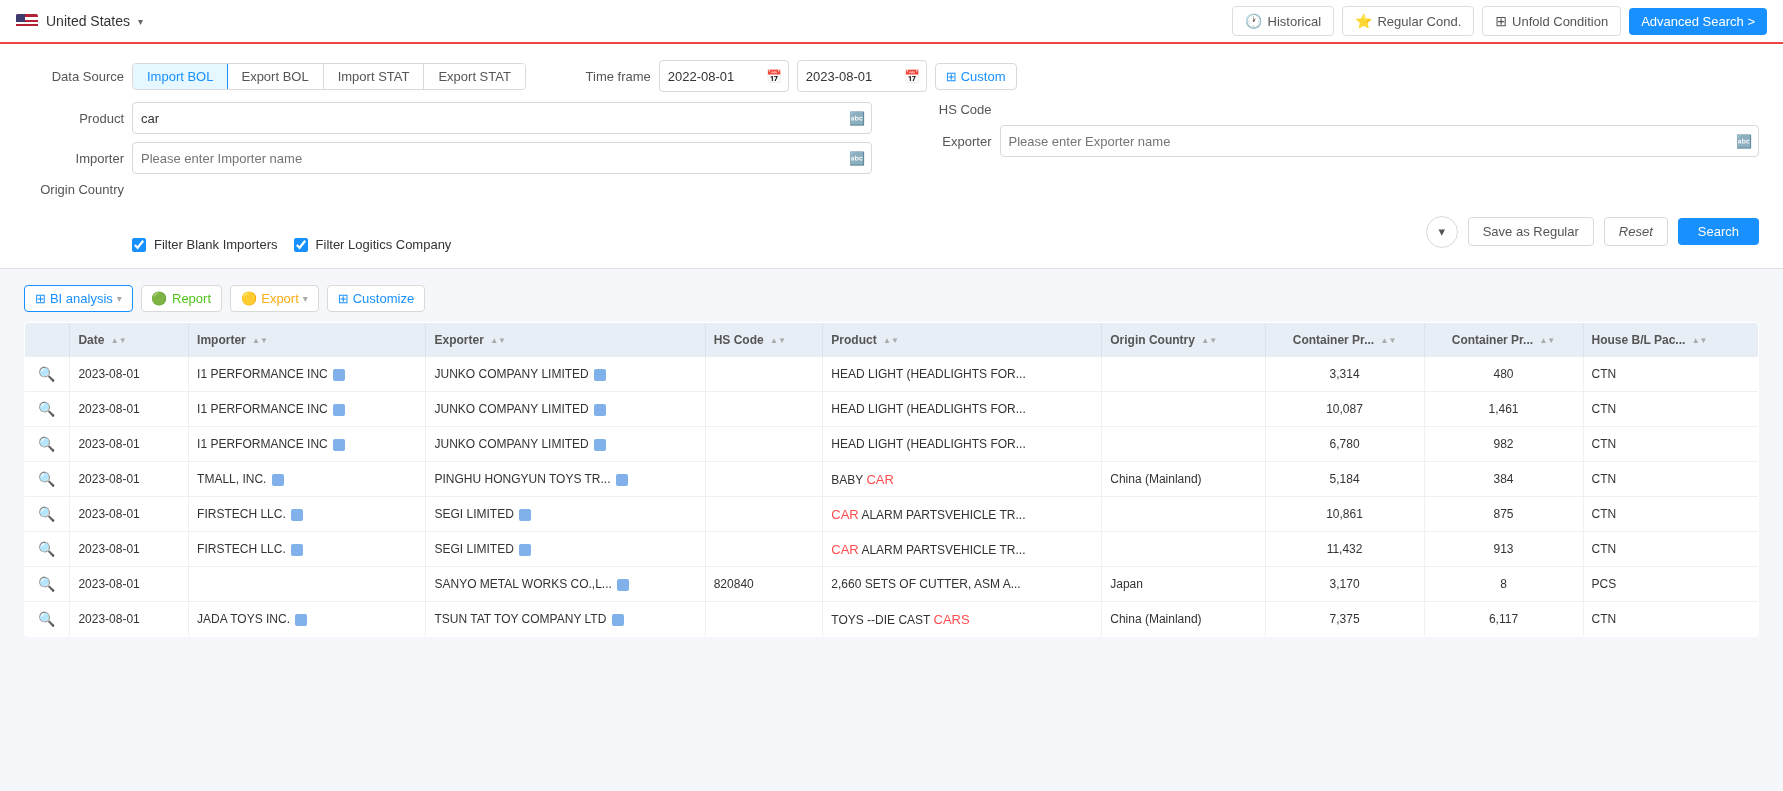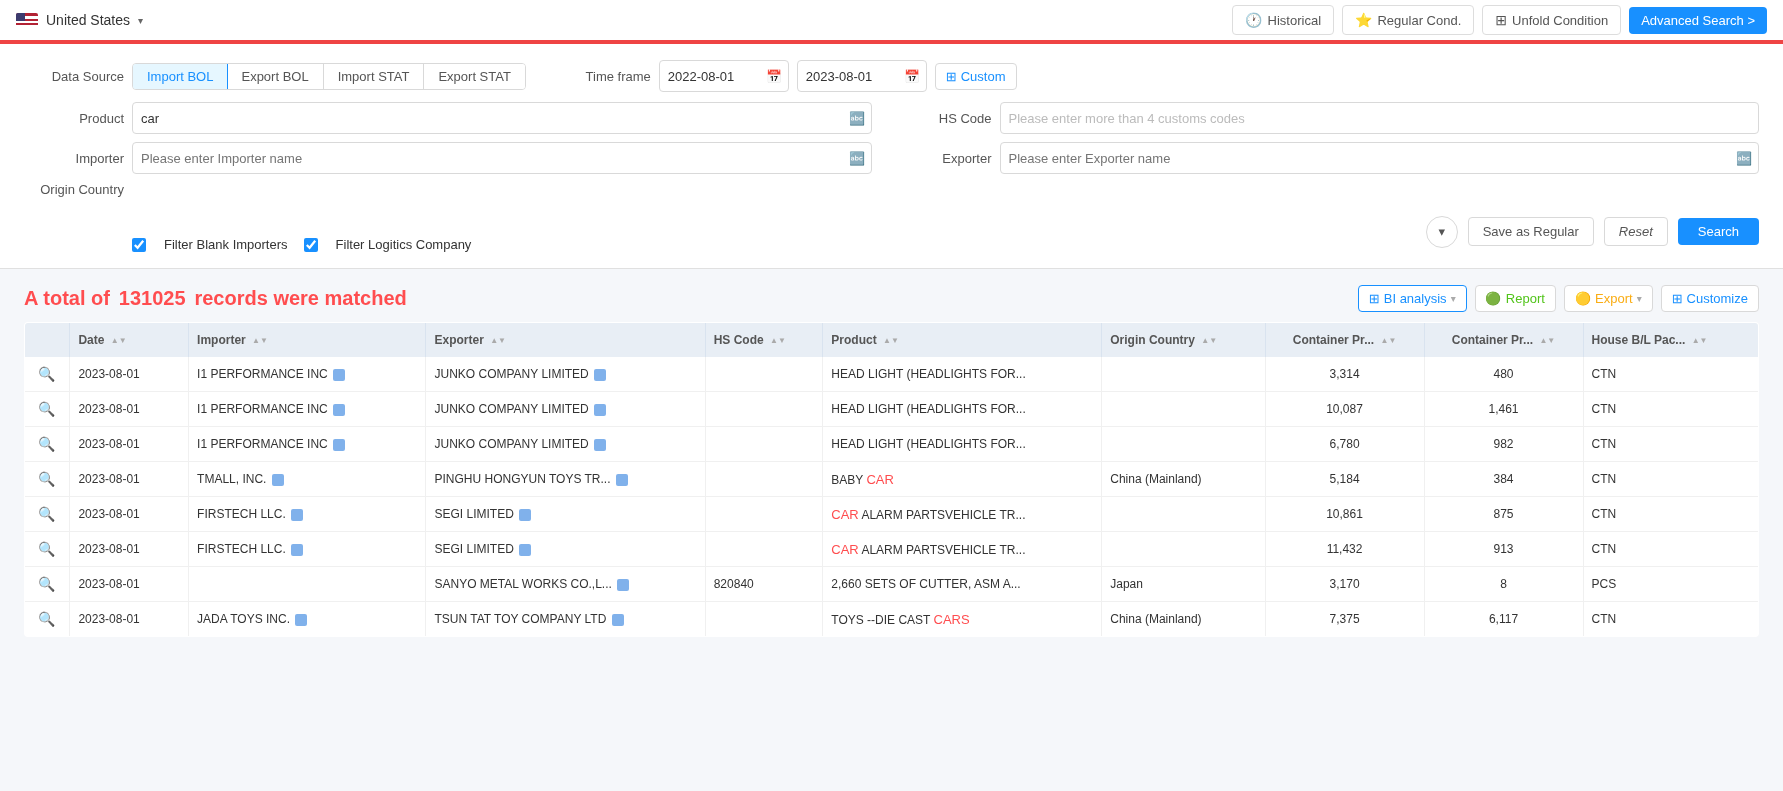--- a/index.html
+++ b/index.html
@@ -1,21 +1,21 @@
 <!DOCTYPE html>
 <html><head>
   <meta charset="utf-8">
   <style>
     * { box-sizing: border-box; margin: 0; padding: 0; font-family: Arial, sans-serif; font-size: 13px; }
     body { background: #f5f7fa; color: #333; }
 
     
     .top-bar {
       display: flex; align-items: center; justify-content: space-between;
-      background: #fff; padding: 8px 16px; border-bottom: 4px solid #ef4444;
+      background: #fff; padding: 8px 16px; border-bottom: 2px solid #ef4444;
       height: 44px;
     }
     .top-bar-left { display: flex; align-items: center; gap: 8px; }
     .flag-icon { width: 22px; height: 15px; background: linear-gradient(to bottom, #B22234 0%, #B22234 23%, #fff 23%, #fff 38%, #B22234 38%, #B22234 53%, #fff 53%, #fff 68%, #B22234 68%, #B22234 83%, #fff 83%, #fff 100%); border-radius: 2px; position: relative; overflow: hidden; }
     .flag-icon::before { content: ''; position: absolute; left: 0; top: 0; width: 9px; height: 8px; background: #3C3B6E; }
     .country-name { font-size: 14px; font-weight: 500; color: #333; }
     .chevron-down { font-size: 10px; color: #666; }
     .top-bar-right { display: flex; align-items: center; gap: 8px; }
     .top-btn { display: flex; align-items: center; gap: 5px; padding: 6px 12px; border-radius: 4px; border: 1px solid #ddd; background: #fff; cursor: pointer; font-size: 13px; color: #555; }
     .top-btn-primary { background: #1890ff; color: #fff; border: none; font-size: 13px; font-weight: 500; }
@@ -55,21 +55,21 @@
     .custom-btn { display: flex; align-items: center; gap: 4px; padding: 5px 10px; border: 1px solid #d9d9d9; border-radius: 4px; background: #fff; cursor: pointer; color: #1890ff; font-size: 13px; }
     .custom-btn .custom-icon { color: #1890ff; }
 
     
     .origin-select { width: 100%; height: 32px; border: 1px solid #d9d9d9; border-radius: 4px; padding: 0 8px; font-size: 13px; color: #bbb; background: #fff; appearance: none; cursor: pointer; }
     .select-wrap { position: relative; flex: 1; }
     .select-wrap::after { content: '▼'; position: absolute; right: 8px; top: 50%; transform: translateY(-50%); color: #aaa; font-size: 10px; pointer-events: none; }
 
     
     .filter-row { display: flex; align-items: center; gap: 16px; margin: 6px 0 0 108px; }
-    .filter-check { display: flex; align-items: flex-end; gap: 18px; cursor: pointer; color: #333; font-size: 13px; margin-top: 20px; }
+    .filter-check { display: flex; align-items: flex-end; gap: 8px; cursor: pointer; color: #333; font-size: 13px; margin-top: 20px; }
     .filter-check input { width: 14px; height: 14px; accent-color: #1890ff; }
 
     
     .hs-row { display: flex; align-items: center; gap: 8px; margin-bottom: 8px; }
     .hs-label { width: 80px; text-align: right; color: #555; flex-shrink: 0; }
     .hs-input { flex: 1; height: 32px; border: 1px solid #d9d9d9; border-radius: 4px; padding: 0 8px; font-size: 13px; color: #bbb; outline: none; }
     .hs-input::placeholder { color: #bbb; }
     .expand-btn { width: 32px; height: 32px; border: 1px solid #d9d9d9; border-radius: 50%; background: #fff; cursor: pointer; color: #555; display: flex; align-items: center; justify-content: center; }
     .save-btn { padding: 6px 14px; border: 1px solid #d9d9d9; border-radius: 4px; background: #fff; cursor: pointer; color: #555; font-size: 13px; }
     .reset-btn { padding: 6px 14px; border: 1px solid #d9d9d9; border-radius: 4px; background: #fff; cursor: pointer; color: #555; font-size: 13px; font-style: italic; }
@@ -188,21 +188,20 @@
 
       <div class="search-row">
         <span class="search-label">Origin Country</span>
       </div>
     </div>
 
     <div>
 
       <div class="hs-row">
         <span class="hs-label">HS Code</span>
-        <input class="hs-input" type="text" placeholder="Please enter more than 4 customs codes" style="flex: 1 1 0%;">
       </div>
 
       <div class="hs-row">
         <span class="hs-label">Exporter</span>
         <div class="search-input-wrap">
           <input class="search-input" type="text" placeholder="Please enter Exporter name" style="">
           <span class="input-icon">🔤</span>
         </div>
       </div>
     </div>
@@ -224,25 +223,20 @@
         <span>▾</span>
       </button>
       <button class="save-btn">Save as Regular</button>
       <button class="reset-btn">Reset</button>
       <button class="search-btn">Search</button>
     </div>
   </div>
 </div>
 
 <div class="results-header">
-  <div class="results-count">
-    <span>A total of</span>
-    &nbsp;<span style="color:#ff4d4f; font-size:20px; font-weight:700;">131025</span>&nbsp;
-    <span>records were matched</span>
-  </div>
   <div class="results-actions">
     <button class="action-group-btn bi-btn">
       <span>⊞</span>
       <span>BI analysis</span>
       <span class="dropdown-arrow">▾</span>
     </button>
     <button class="action-group-btn report-btn">
       <span>🟢</span>
       <span>Report</span>
     </button>

